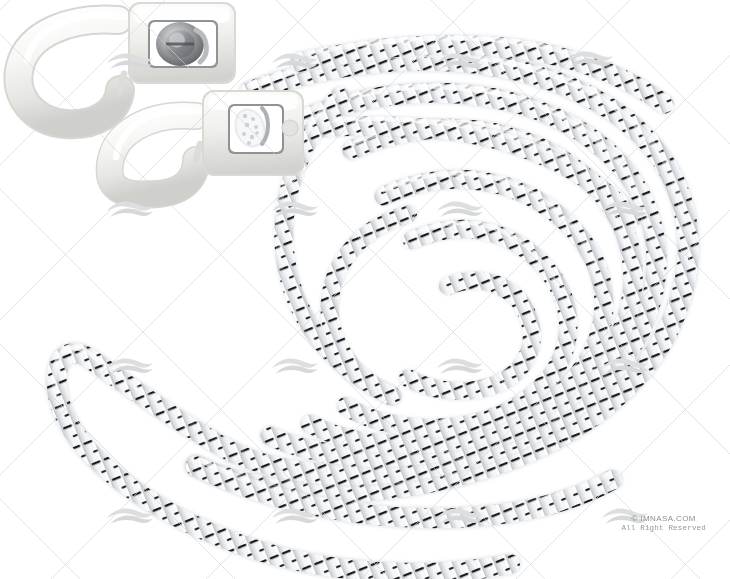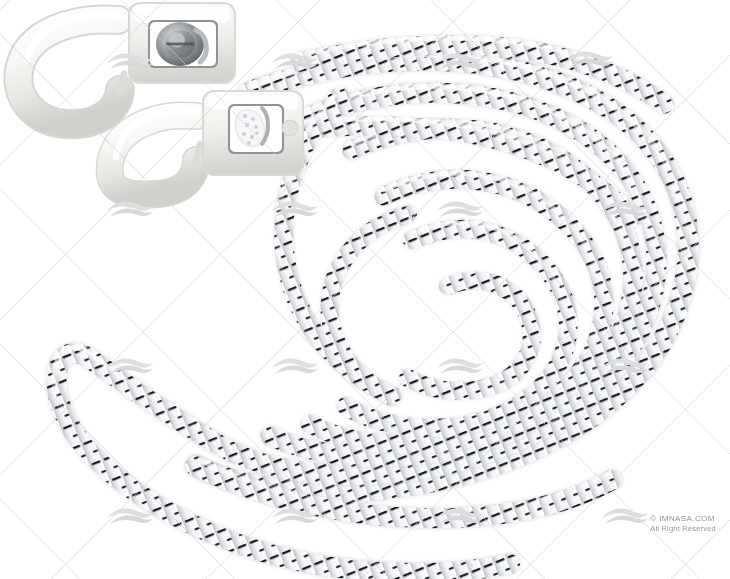--- a/index.html
+++ b/index.html
@@ -1,27 +1,27 @@
 <!DOCTYPE html>
 <html><head>
 <meta charset="utf-8">
 <style>
   html,body{margin:0;padding:0;background:#fff;}
   body{font-family:"Liberation Sans",sans-serif;}
   #stage{position:relative;width:730px;height:579px;background:#ffffff;overflow:hidden;}
   #photo{position:absolute;inset:0;width:730px;height:579px;}
   #wm{position:absolute;inset:0;width:730px;height:579px;pointer-events:none;}
   #copy{
-    position:absolute;right:14px;bottom:46px;
-    text-align:left;line-height:1.25;
+    position:absolute;right:24px;bottom:46px;
+    text-align:center;line-height:1.25;
     color:#8d9195;font-size:8px;letter-spacing:.4px;
     font-family:"Liberation Sans",sans-serif;
     white-space:nowrap;
   }
-  #copy .l2{font-size:7.5px;letter-spacing:.2px;color:#95999d;}
+  #copy .l2{font-size:7.5px;letter-spacing:.2px;color:#95999d;font-family:Liberation Mono, monospace;}
 </style>
 </head>
 <body>
 
 <div id="stage">
 
   <svg id="photo" viewBox="0 0 730 579">
     <defs>
 
       <linearGradient id="cordShade" x1="0" y1="0" x2="0" y2="1">

